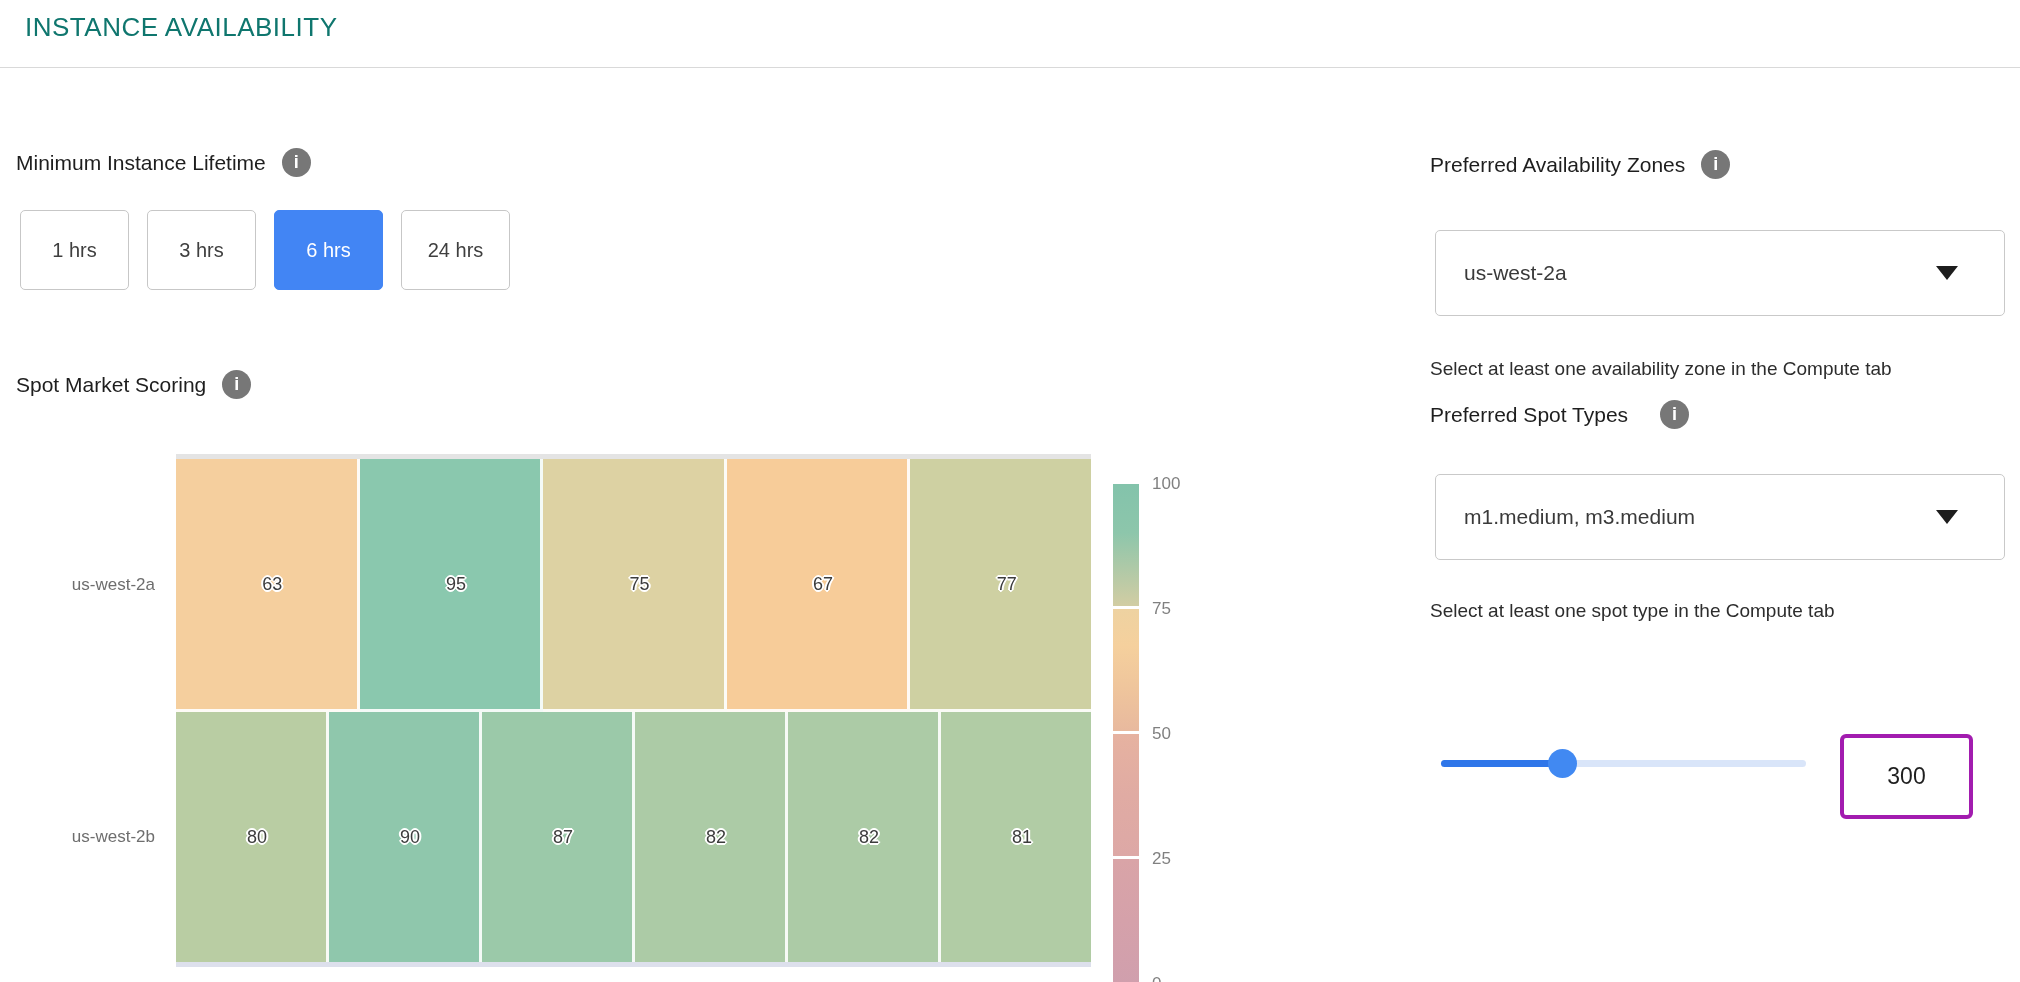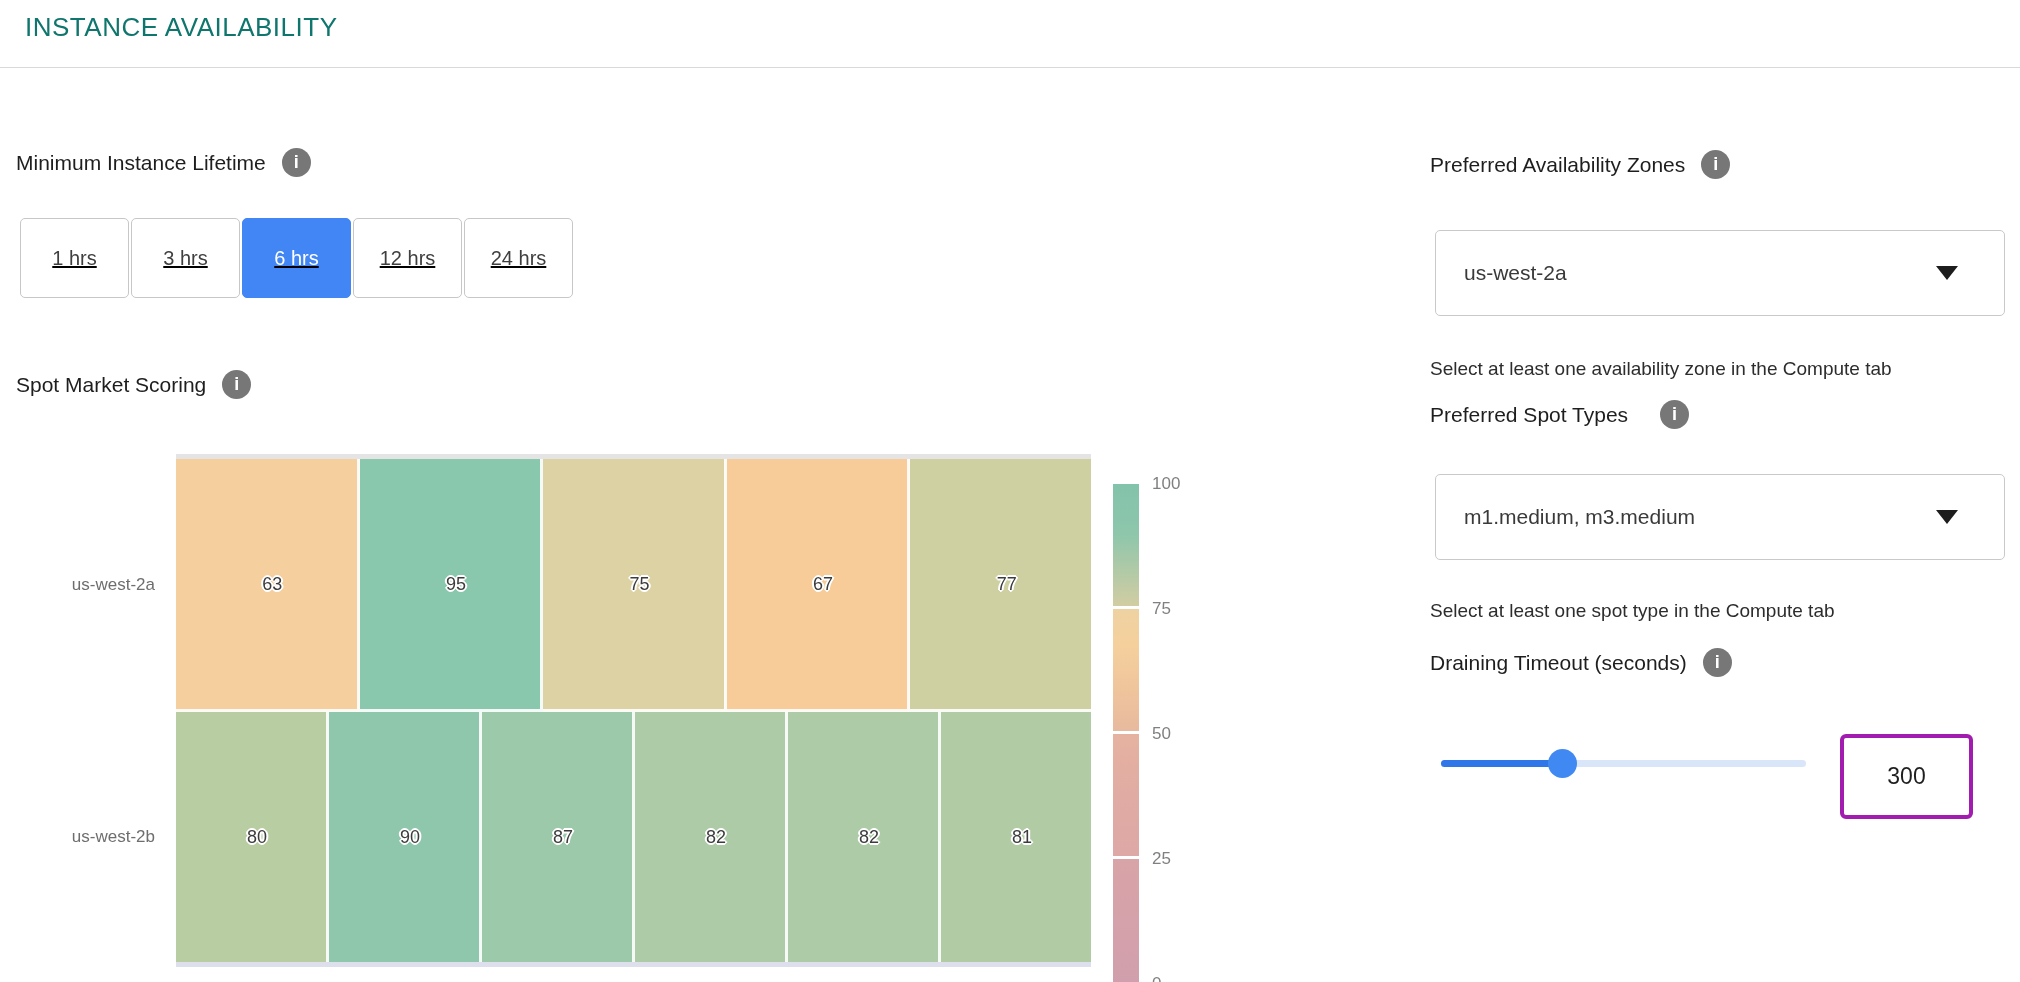--- a/index.html
+++ b/index.html
@@ -22,21 +22,21 @@
     font-size:21px; color:#1e1e1e;
   }
   .info {
     width:29px; height:29px; border-radius:50%; background:#777777; color:#fff;
     display:flex; align-items:center; justify-content:center; flex:0 0 auto;
     font-size:18px; font-weight:700; cursor:pointer;
   }
   .info::after { content:"i"; }
 
   
-  .btn-group { position:absolute; left:20px; top:218px; display:flex; gap:2px;text-decoration:underline; }
+  .btn-group { position:absolute; left:20px; top:210px; display:flex; gap:18px; }
   .tbtn {
     width:109px; height:80px; background:#fff; border:1px solid #c7c7c7; border-radius:5px;
     font-size:20px; color:#3f3f3f; font-family:inherit; cursor:pointer; padding:0;
   }
   .tbtn.sel { background:#4285f4; border-color:#4285f4; color:#ffffff; font-weight:500; }
 
   
   #heatmap { position:absolute; left:176px; top:454px; width:915px; }
   .hm-topstrip { height:5px; background:#e4e4e4; }
   .hm-row { display:flex; }
@@ -103,21 +103,20 @@
   <div class="divider"></div>
 
   <div class="field-label" style="left:16px; top:148px;">
     <span>Minimum Instance Lifetime</span>
     <span class="info"></span>
   </div>
   <div class="btn-group">
       <button class="tbtn">1 hrs</button>
       <button class="tbtn">3 hrs</button>
       <button class="tbtn sel">6 hrs</button>
-      <button class="tbtn">12 hrs</button>
       <button class="tbtn">24 hrs</button>
     </div>
 
   <div class="field-label" style="left:16px; top:370px;">
     <span>Spot Market Scoring</span>
     <span class="info"></span>
   </div>
 
   <div id="hm-ylabels">
       <div class="hm-ylabel" style="top: 585px;">us-west-2a</div>
@@ -193,23 +192,19 @@
   <div class="field-label" style="left:1430px; top:400px;gap:32px;">
     <span>Preferred Spot Types</span>
     <span class="info"></span>
   </div>
   <div class="select-box" style="top:474px;">
     <span class="select-value">m1.medium, m3.medium</span>
     <span class="caret"></span>
   </div>
   <div class="helper" style="top:600px;">Select at least one spot type in the Compute tab</div>
 
-  <div class="field-label" style="left:1430px; top:648px;">
-    <span>Draining Timeout (seconds)</span>
-    <span class="info"></span>
-  </div>
   <div class="slider-track">
     <div class="slider-fill" id="slider-fill" style="width: 33.4%;"></div>
     <div class="slider-thumb" id="slider-thumb" style="left: calc(33.4% - 14.5px);"></div>
   </div>
   <input class="num-box" value="300" style="">
 
 </div>
 
 </body></html>

